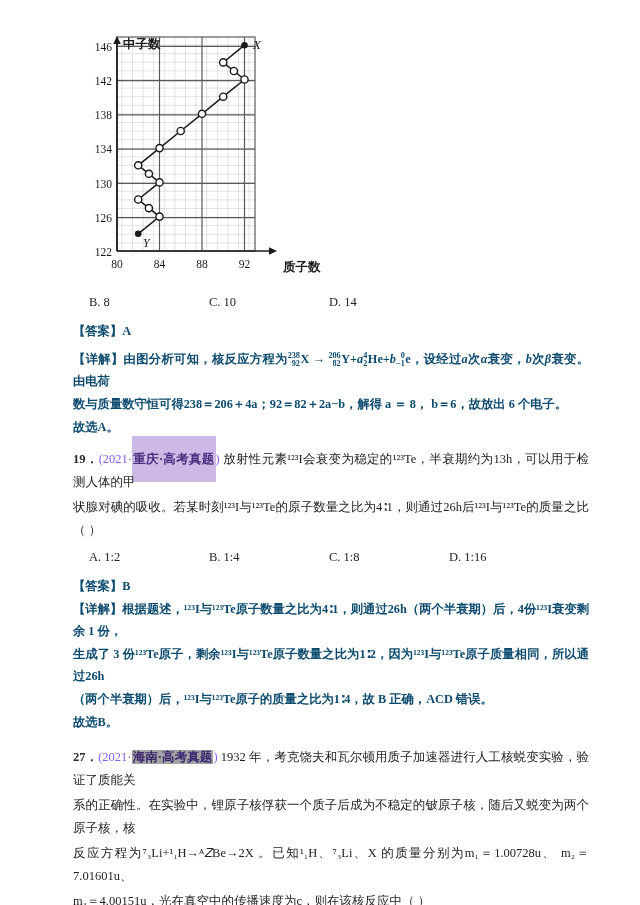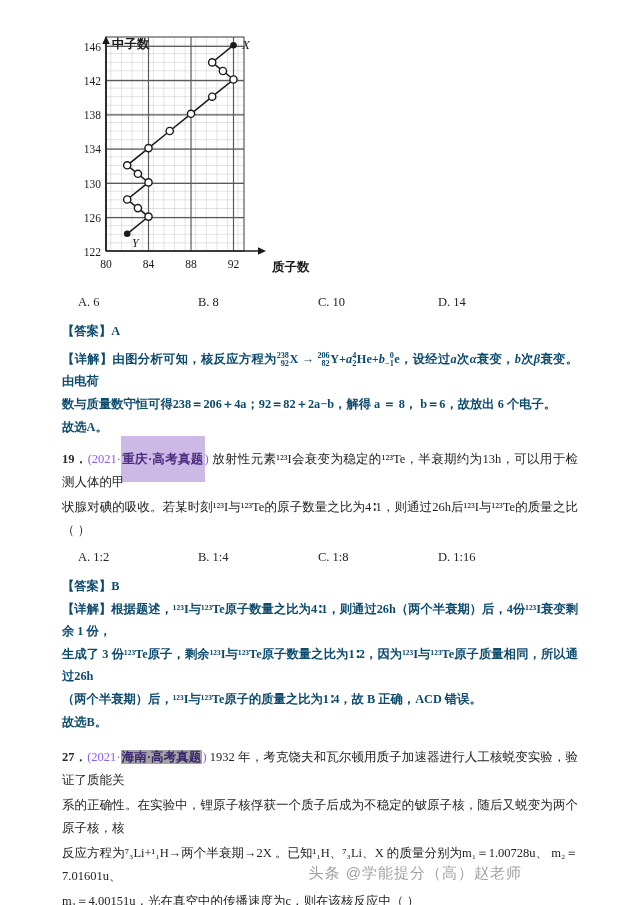--- a/index.html
+++ b/index.html
@@ -11,21 +11,21 @@
   body {
     width: 640px;
     height: 905px;
     position: relative;
     font-family: "Liberation Serif", "DejaVu Serif", serif;
     color: #1a1a1a;
     overflow: hidden;
   }
   .page {
     position: absolute;
-    left: 0; top: 0;
+    left: 11px; top: 0;
     width: 542px;
     height: 905px;
     background: #fff;
     border-radius: 16px;
   }
   .content {
     position: absolute;
     left: 62px;
     top: 36px;
     width: 516px;
@@ -202,24 +202,20 @@
         <circle cx="59.2" cy="197.8" r="3.3" fill="#1a1a1a"></circle>
       </g>
 
       <text x="174" y="13" font-family="Liberation Serif, serif" font-style="italic" font-size="13" fill="#1a1a1a">X</text>
       <text x="64" y="211" font-family="Liberation Serif, serif" font-style="italic" font-size="12" fill="#1a1a1a">Y</text>
     </svg>
   </div>
 
   <div class="opt-row indent" style="margin-top:6px;">
     <div class="opt">
-      <span>A.</span>
-      <span>6</span>
-    </div>
-    <div class="opt">
       <span>B.</span>
       <span>8</span>
     </div>
     <div class="opt">
       <span>C.</span>
       <span>10</span>
     </div>
     <div class="opt">
       <span>D.</span>
       <span>14</span>
@@ -268,19 +264,18 @@
     <span>【详解】</span><span>根据题述，¹²³I与¹²³Te原子数量之比为4∶1，则通过26h（两个半衰期）后，4份¹²³I衰变剩余 1 份，</span>
   </div>
   <div class="red small-gap">生成了 3 份¹²³Te原子，剩余¹²³I与¹²³Te原子数量之比为1∶2，因为¹²³I与¹²³Te原子质量相同，所以通过26h</div>
   <div class="red small-gap">（两个半衰期）后，¹²³I与¹²³Te原子的质量之比为1∶4，故 B 正确，ACD 错误。</div>
   <div class="red small-gap">故选B。</div>
 
   <div class="qline" style="margin-top:13px;">
     <span class="qnum">27．</span><span class="src">(2021·</span><span class="hl2">海南·高考真题</span><span class="src">)</span><span> 1932 年，考克饶夫和瓦尔顿用质子加速器进行人工核蜕变实验，验证了质能关</span>
   </div>
   <div class="qline" style="margin-top:2px;">系的正确性。在实验中，锂原子核俘获一个质子后成为不稳定的铍原子核，随后又蜕变为两个原子核，核</div>
-  <div class="qline" style="margin-top:2px;">反应方程为⁷₃Li+¹₁H→两个半衰期→2X 。已知¹₁H、⁷₃Li、X 的质量分别为m₁＝1.00728u、 m₂＝7.01601u、</div>
+  <div class="qline" style="margin-top:2px;">反应方程为⁷₃Li+¹₁H→ᴬ𝑍Be→2X 。已知¹₁H、⁷₃Li、X 的质量分别为m₁＝1.00728u、 m₂＝7.01601u、</div>
   <div class="qline" style="margin-top:2px;">m₃＝4.00151u，光在真空中的传播速度为c，则在该核反应中（      ）</div>
 
  </div>
 
- <div class="watermark">头条 @学能提分（高）赵老师</div>
 </div>
 
 </body></html>

